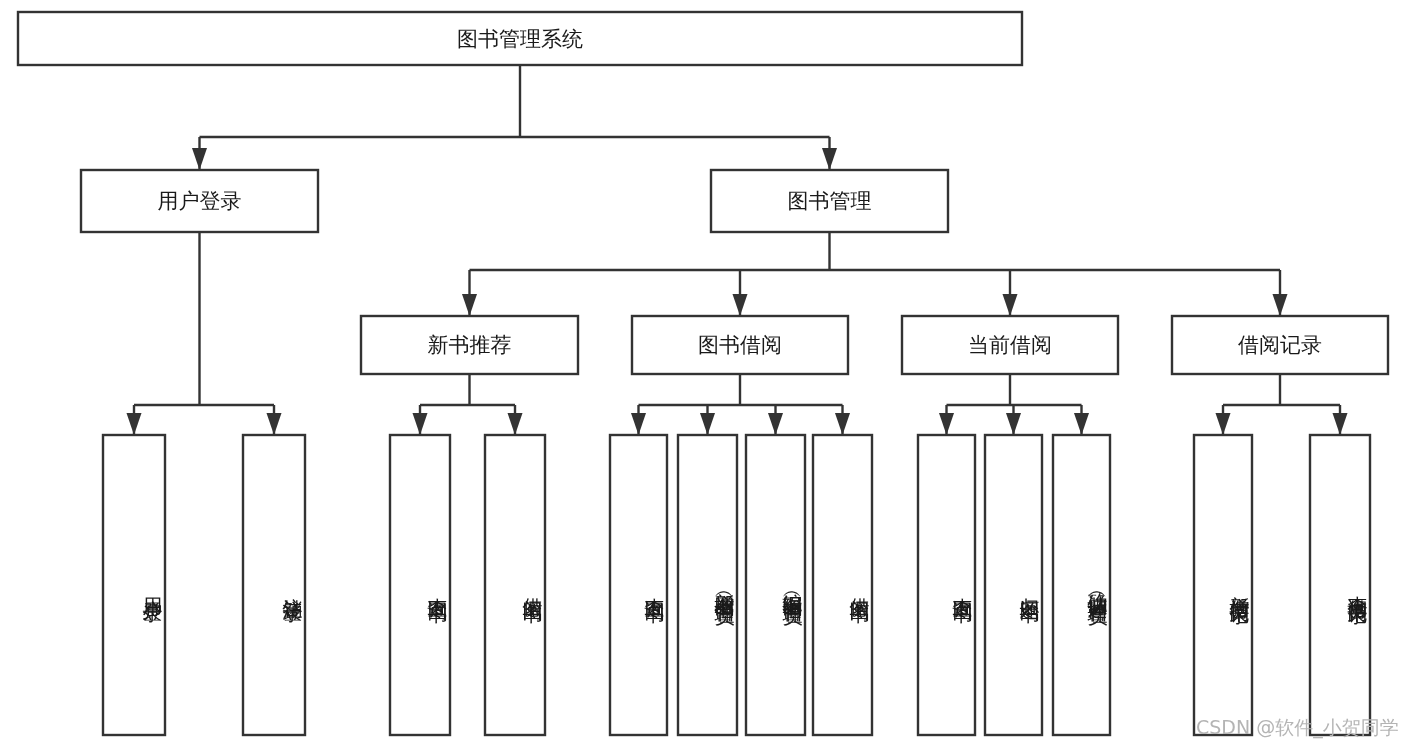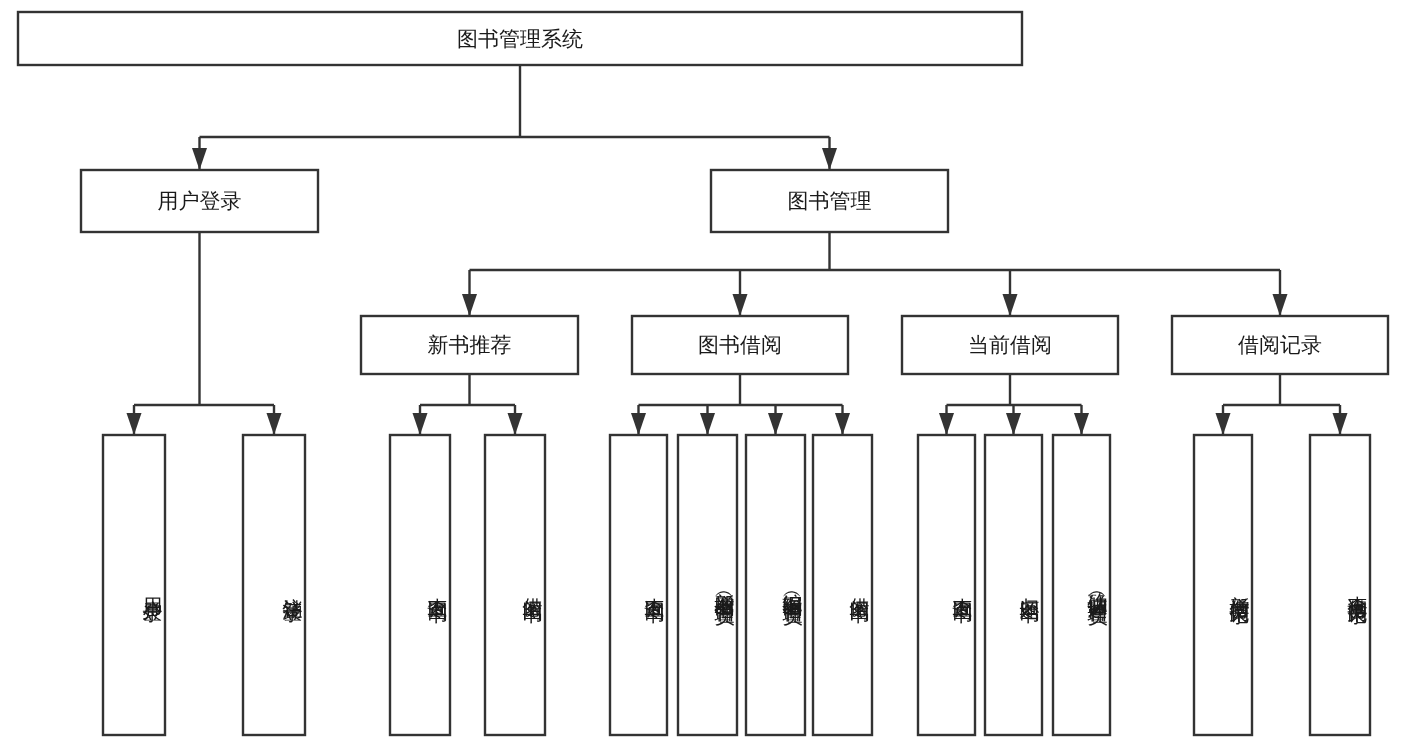--- a/index.html
+++ b/index.html
@@ -169,13 +169,14 @@
       <div class="node-label-v" style="left: 610px; top: 445px; width: 57px; height: 282px;">查询图书</div>
       <div class="node-label-v" style="left: 678px; top: 445px; width: 59px; height: 282px;">新增图书（管理员）</div>
       <div class="node-label-v" style="left: 746px; top: 445px; width: 59px; height: 282px;">编辑图书（管理员）</div>
       <div class="node-label-v" style="left: 813px; top: 445px; width: 59px; height: 282px;">借阅图书</div>
       <div class="node-label-v" style="left: 918px; top: 445px; width: 57px; height: 282px;">查询图书</div>
       <div class="node-label-v" style="left: 985px; top: 445px; width: 57px; height: 282px;">归还图书</div>
       <div class="node-label-v" style="left: 1053px; top: 445px; width: 57px; height: 282px;">确认归还（管理员）</div>
       <div class="node-label-v" style="left: 1194px; top: 445px; width: 58px; height: 282px;">新增借阅记录</div>
       <div class="node-label-v" style="left: 1310px; top: 445px; width: 60px; height: 282px;">查询借阅记录</div>
     </div>
+  <div class="watermark" id="watermark" style="left:1196px; top:715px;">CSDN @软件_小贺同学</div>
 </div>
 
 </body></html>

